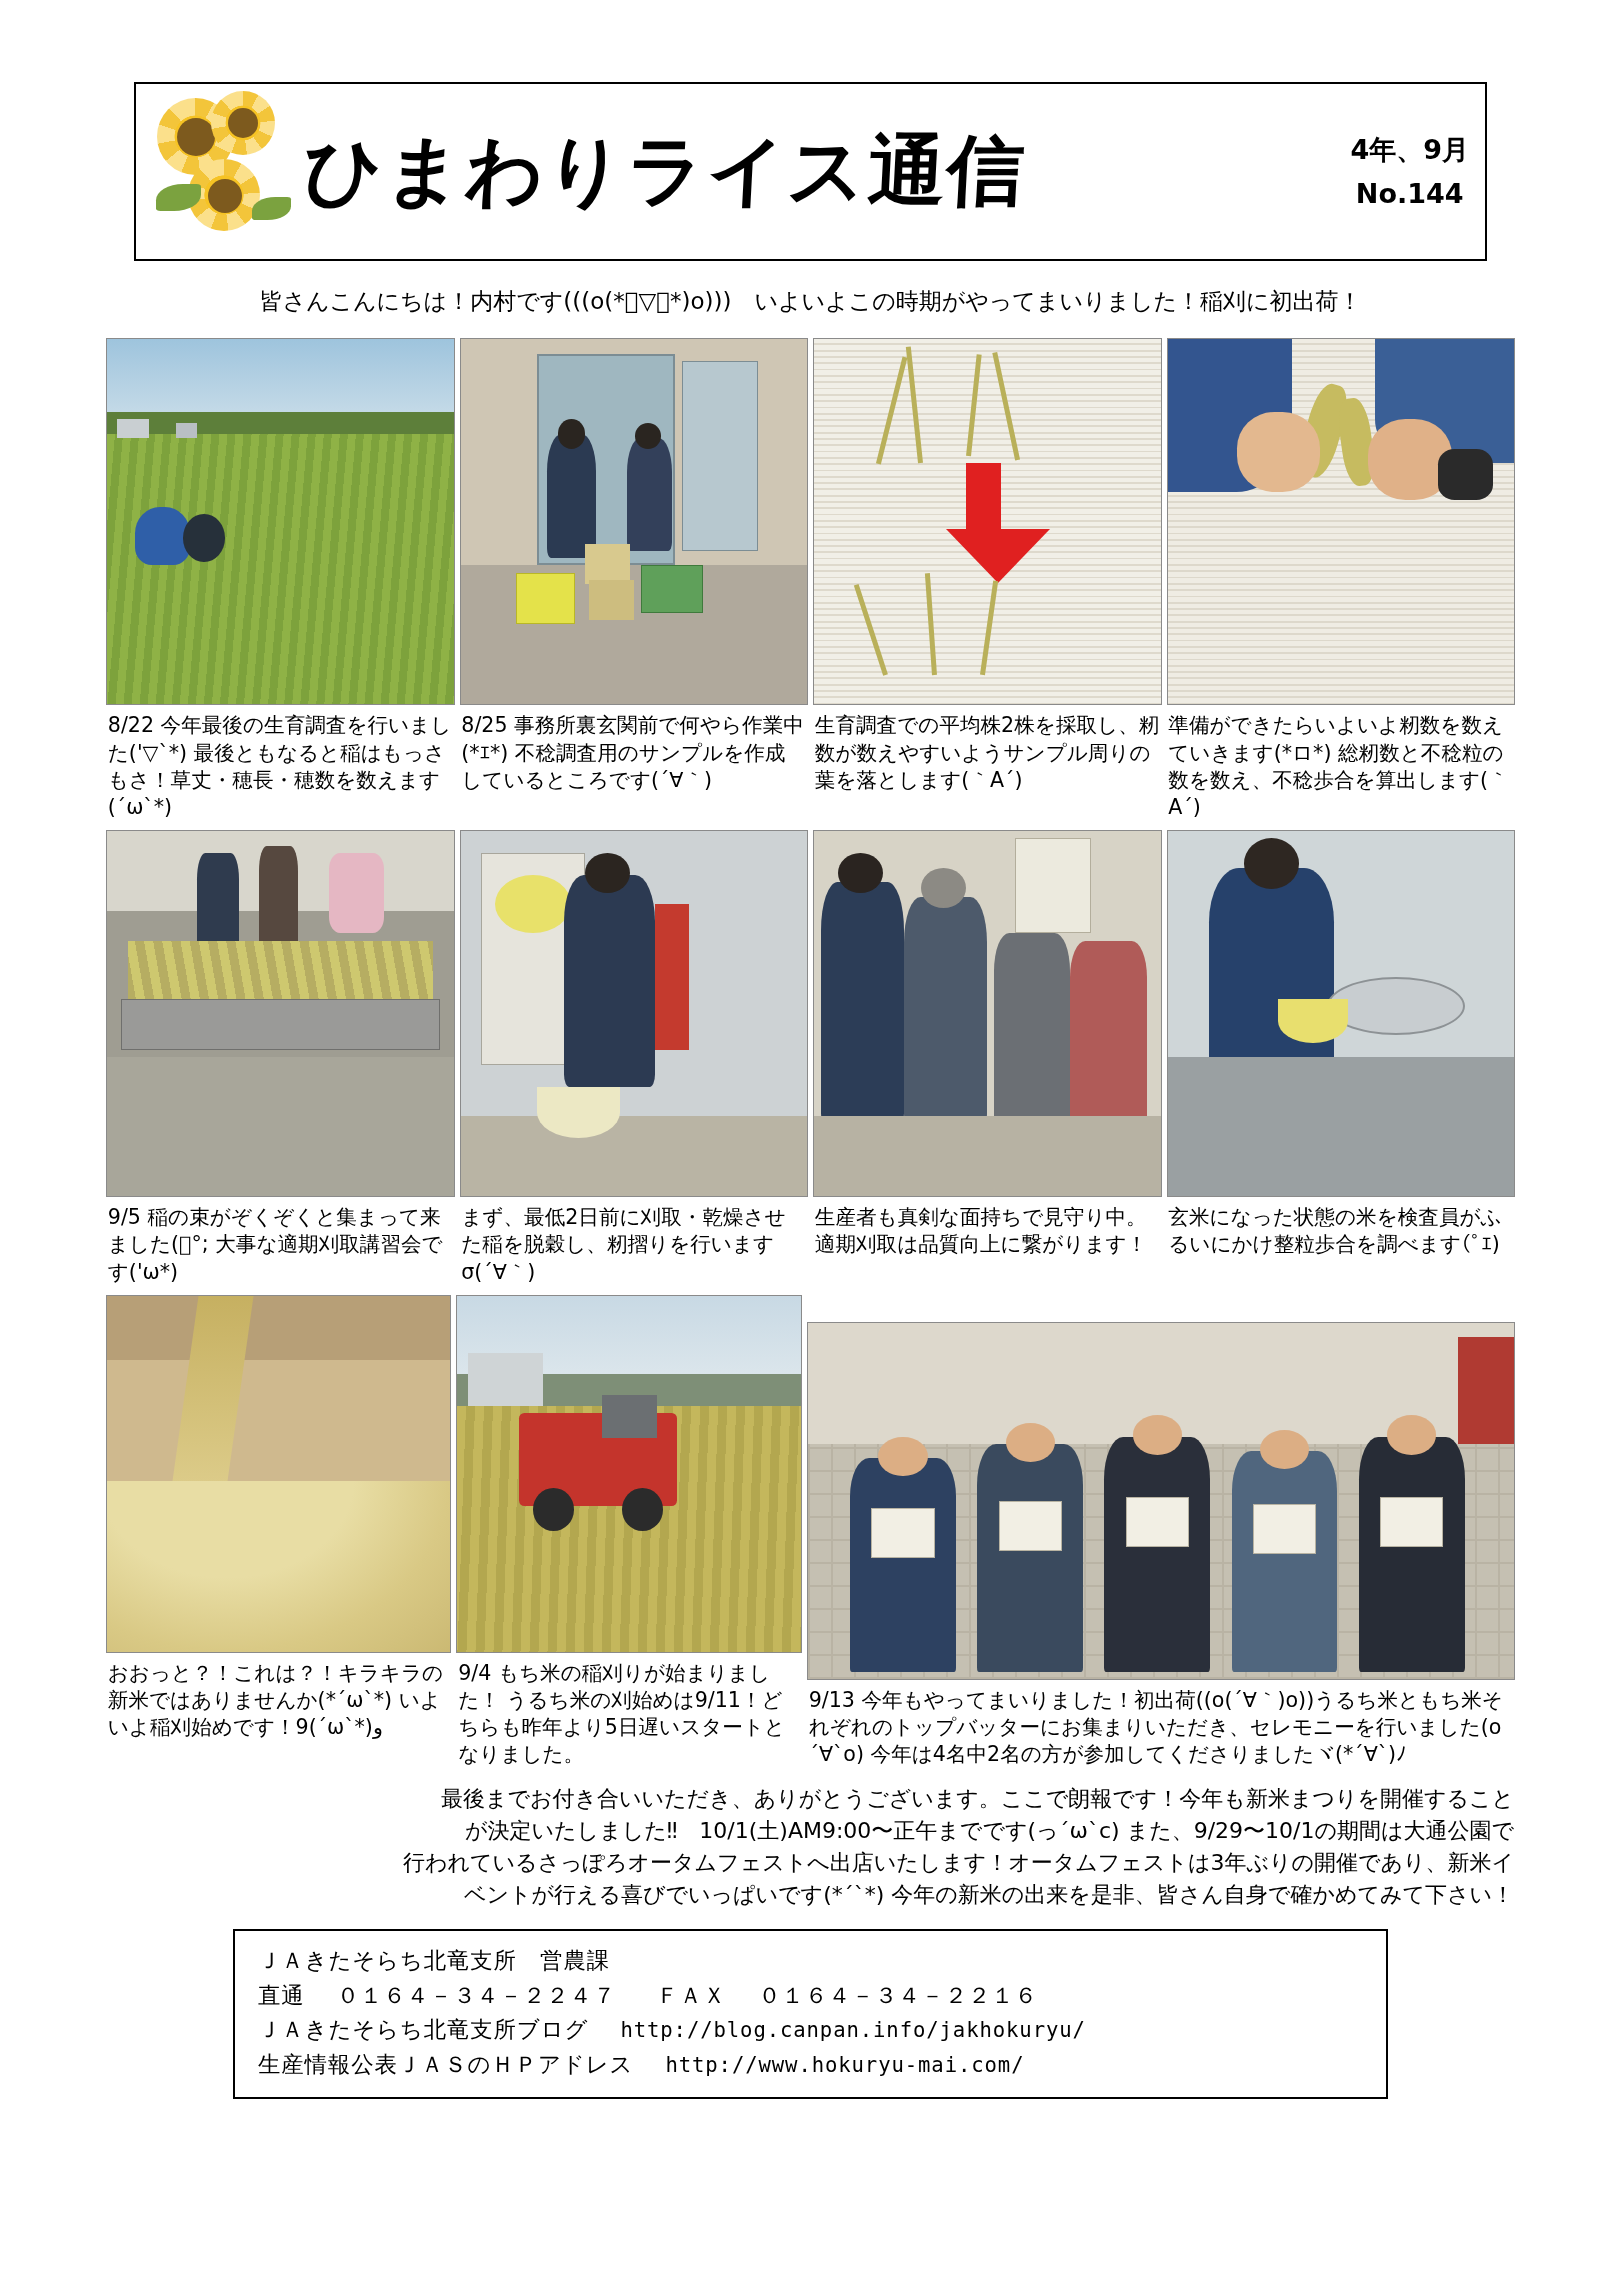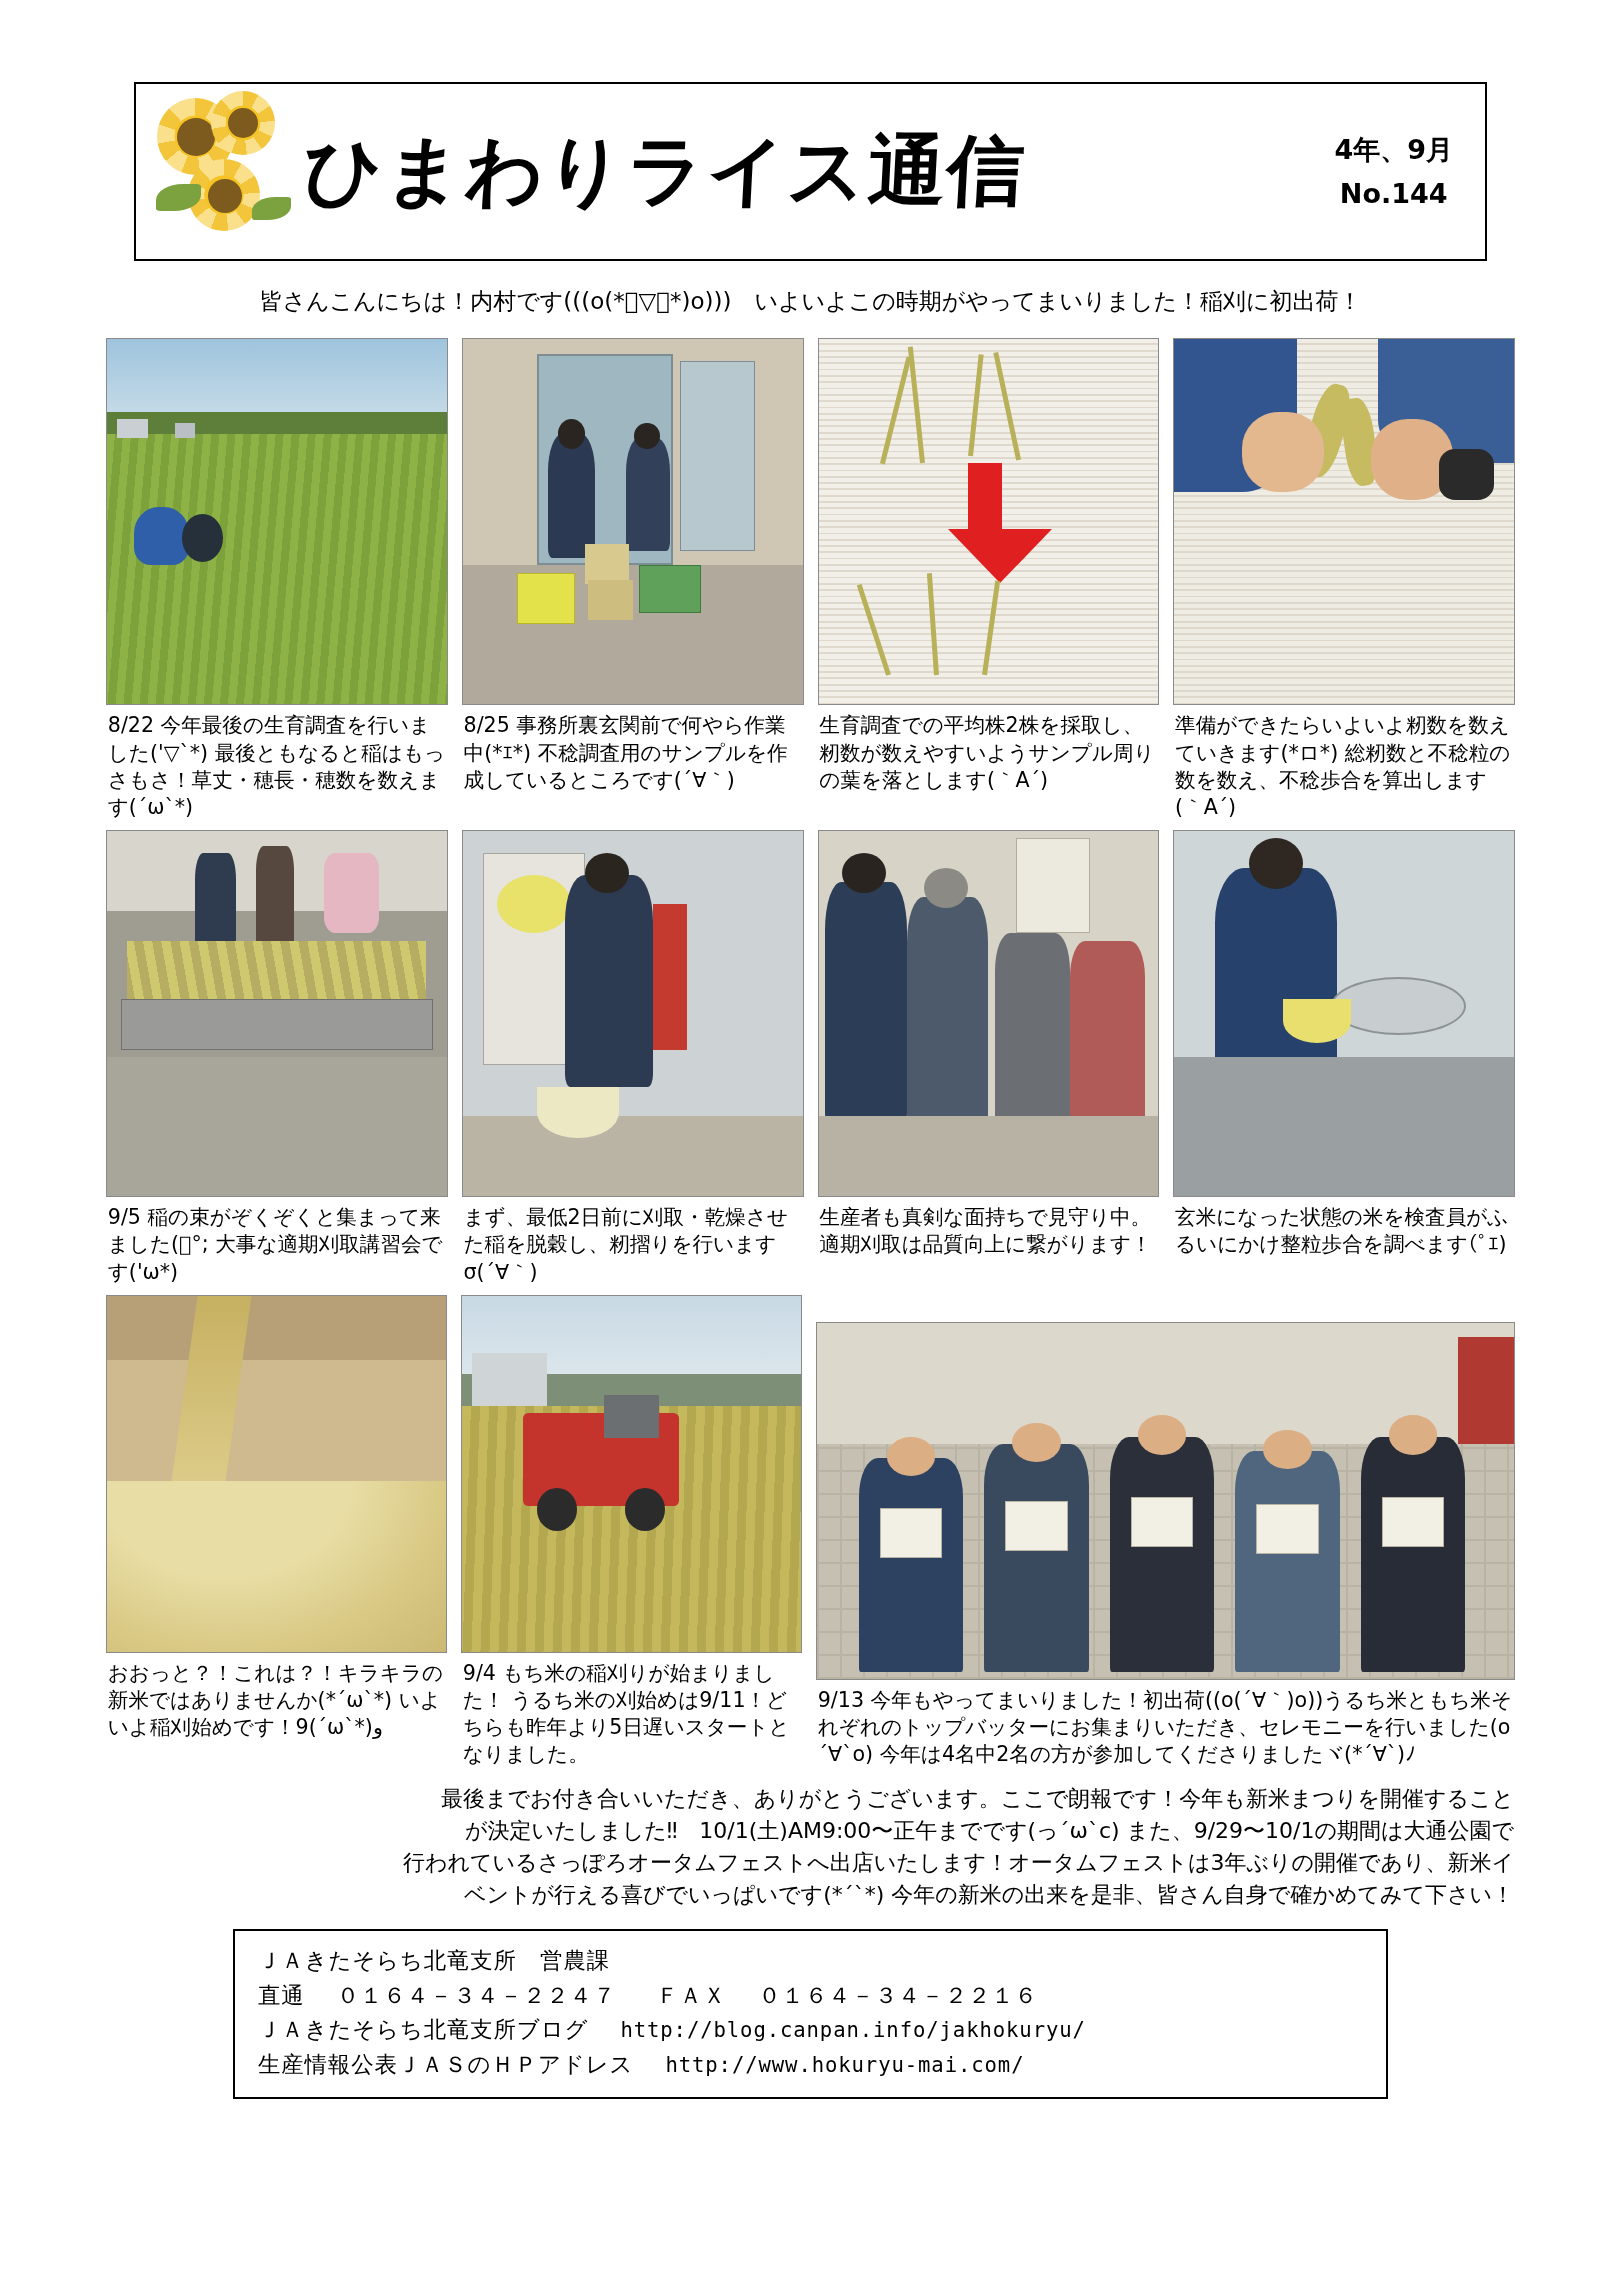--- a/index.html
+++ b/index.html
@@ -70,21 +70,21 @@
   .title-main {
     font-family: "DejaVu Sans", sans-serif;
     font-size: 77px;
     font-weight: bold;
     letter-spacing: 1.8px;
     white-space: nowrap;
     transform: skewX(-3deg);
   }
   .issue-box {
     flex: 0 0 auto;
-    padding-right: 32px;
+    padding-right: 16px;
     text-align: center;
     font-family: "DejaVu Sans", sans-serif;
     font-size: 27px;
     line-height: 1.6;
     font-weight: bold;
   }
 
   
   .intro {
     margin: 23px 116px 0 116px;
@@ -94,21 +94,21 @@
     font-family: "DejaVu Sans", sans-serif;
   }
   .intro div { white-space: nowrap; }
 
   
   .grid {
     margin: 19.7px 106px 0 106px;
   }
   .row {
     display: flex;
-    gap: 14px;
+    gap: 5px;
     margin-bottom: 9px;
   }
   .cell {
     flex: 1 1 0;
     display: flex;
     flex-direction: column;
   }
   .photo {
     width: 100%;
     height: 367px;

